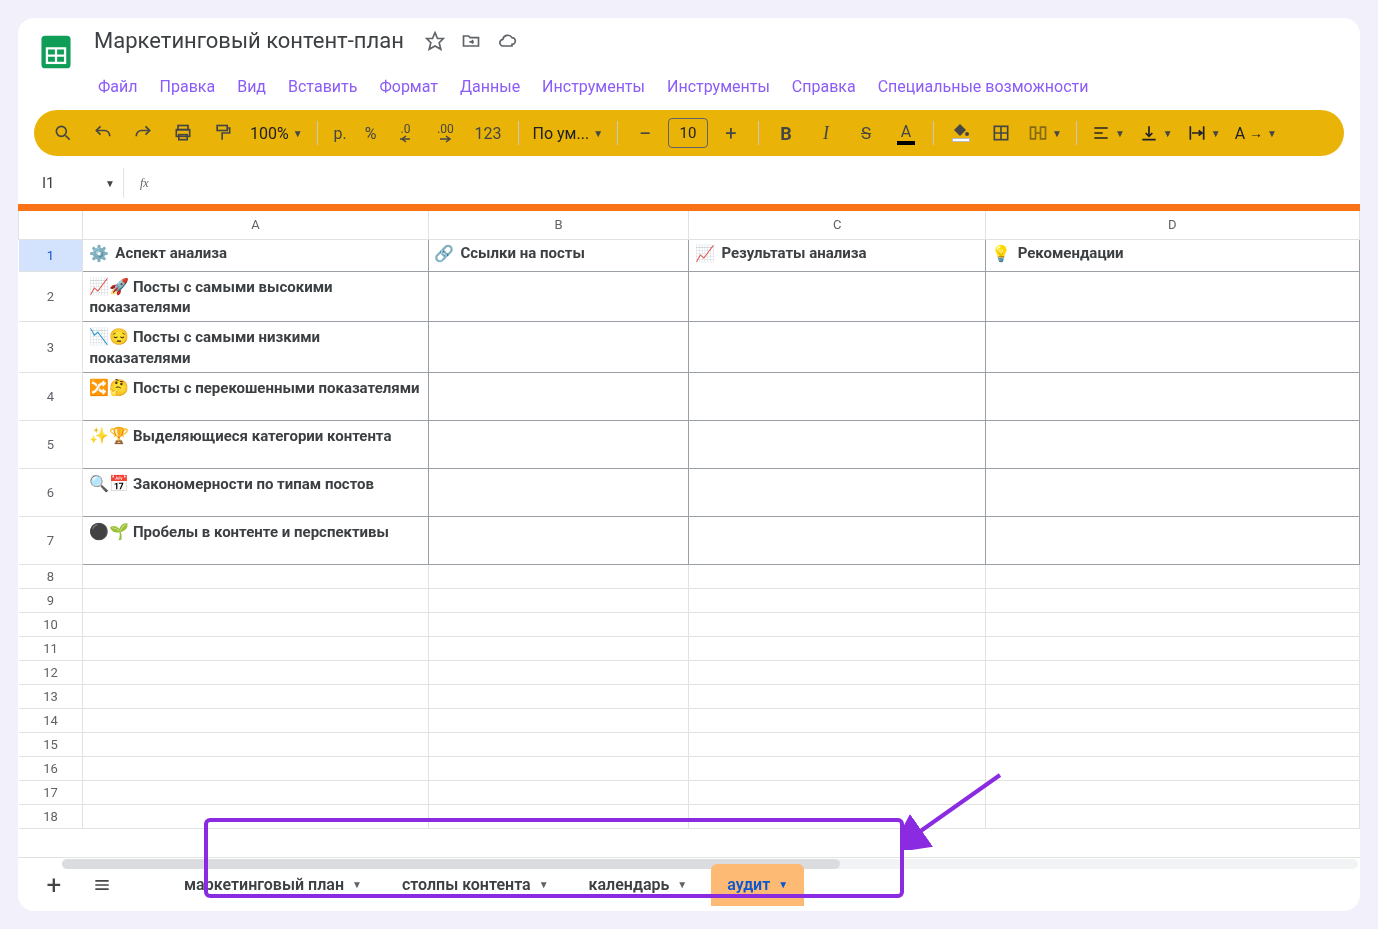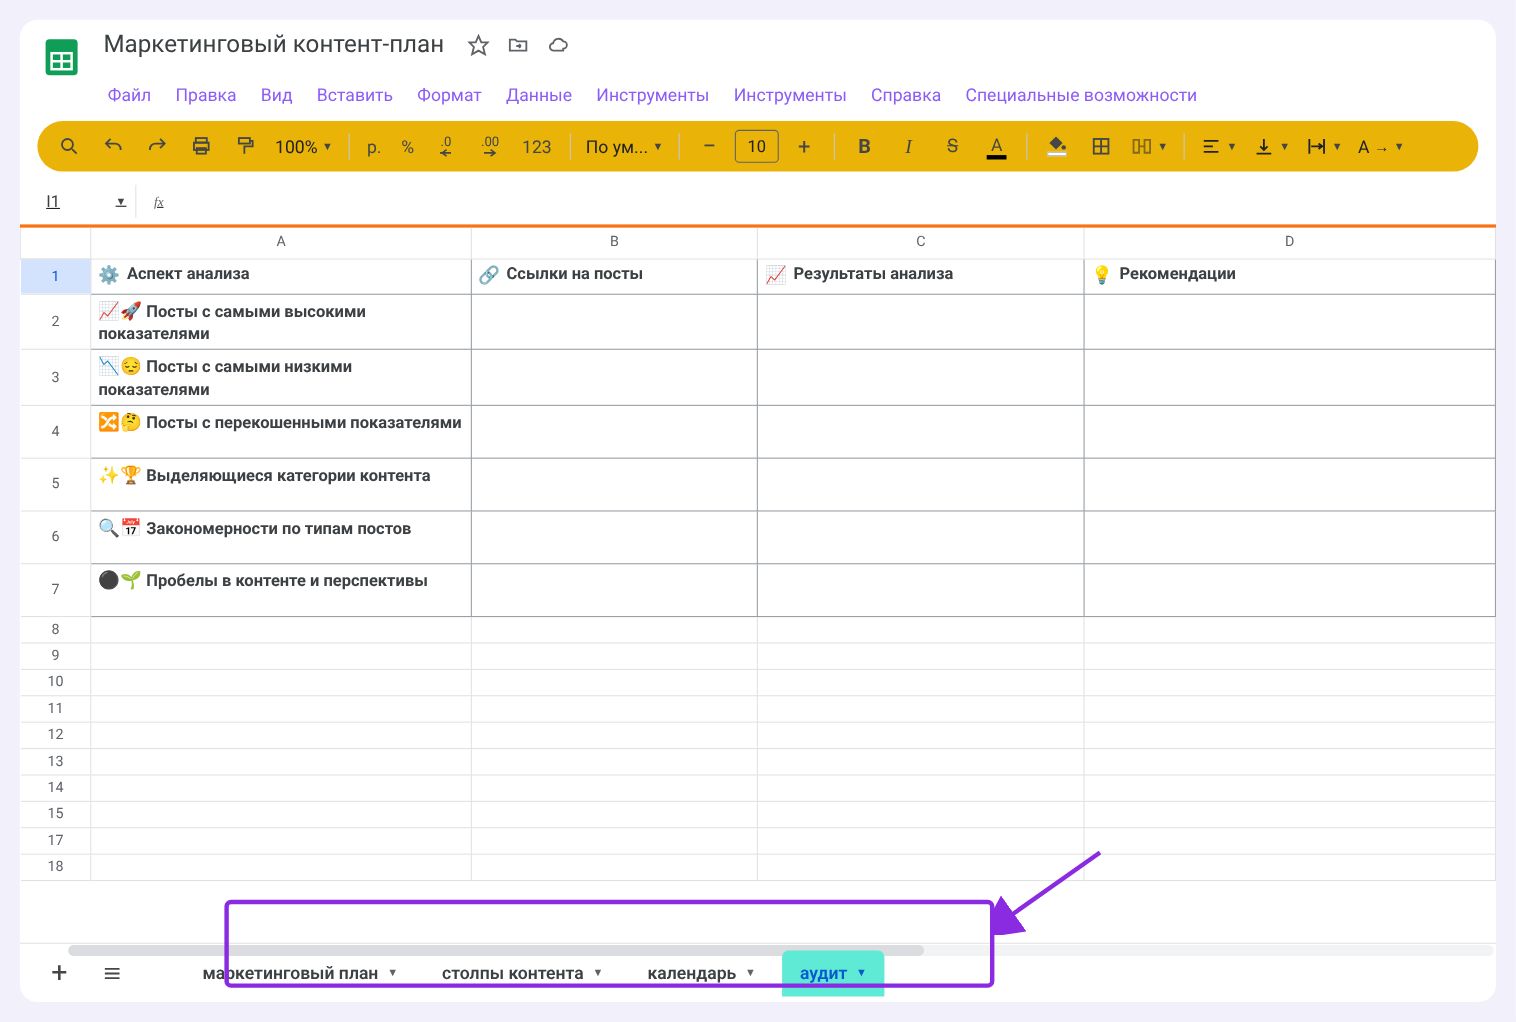--- a/index.html
+++ b/index.html
@@ -20,21 +20,21 @@
   
   .toolbar { margin: 10px 16px 0 16px; background: #eab308; border-radius: 30px; padding: 6px 12px; display: flex; align-items: center; gap: 6px; }
   .tb-btn { width: 34px; height: 34px; display: flex; align-items: center; justify-content: center; color: #444746; border-radius: 6px; cursor: pointer; }
   .tb-sep { width: 1px; height: 24px; background: #c7c7c7; margin: 0 4px; }
   .tb-text { font-size: 16px; color: #444746; padding: 0 6px; cursor: pointer; display: flex; align-items: center; gap: 4px; }
   .tb-dropdown { display: flex; align-items: center; gap: 4px; cursor: pointer; padding: 0 4px; }
   .caret { font-size: 10px; color: #444746; }
   .font-size-box { border: 1.5px solid #5f6368; border-radius: 4px; width: 40px; height: 30px; display: flex; align-items: center; justify-content: center; font-size: 15px; }
 
   
-  .formula-bar { display: flex; align-items: center; border-bottom: 3px solid #f97316; padding: 6px 16px; margin-top: 6px; gap: 8px; text-decoration: underline; }
+  .formula-bar { display: flex; align-items: center; border-bottom: 7px solid #f97316; padding: 6px 16px; margin-top: 6px; gap: 8px; }
   .name-box { width: 90px; height: 30px; display: flex; align-items: center; justify-content: space-between; padding: 0 8px; font-size: 15px; color: #3c4043; border-right: 1px solid #e1e3e1; }
   .fx { font-style: italic; font-family: serif; color: #5f6368; font-size: 12px; padding: 0 8px; }
   .formula-input { flex: 1; height: 24px; border: none; outline: none; font-size: 14px; }
 
   
   .grid-area { flex: 1; overflow: hidden; position: relative; }
   table.sheet { border-collapse: collapse; table-layout: fixed; width: 100%; }
   .col-corner { width: 62px; }
   .col-A { width: 332px; }
   .col-B { width: 251px; }
@@ -47,21 +47,21 @@
   td.cell.data { border: 1px solid #9aa0a6; }
   .hdr-cell { font-weight: 700; color: #3c4043; display: flex; align-items: center; gap: 6px; padding: 4px 0; }
   .data-cell { font-weight: 700; color: #3c4043; padding: 4px 0; line-height: 1.35; }
   .row-sel td.row-header { background: #d3e3fd; color: #0b57d0; }
   .emoji { font-size: 16px; }
 
   
   .tabs-bar { height: 54px; border-top: 1px solid #e1e3e1; display: flex; align-items: center; padding: 0 16px; gap: 8px; position: relative; }
   .tab-ctrl { width: 40px; height: 40px; display: flex; align-items: center; justify-content: center; color: #444746; cursor: pointer; border-radius: 6px; }
   .sheet-tab { height: 42px; padding: 0 16px; display: flex; align-items: center; gap: 8px; font-size: 16px; font-weight: 600; color: #3c4043; cursor: pointer; border-radius: 6px 6px 0 0; justify-content: space-between; }
-  .sheet-tab.active { background: #5eead4; color: #0b57d0; }
+  .sheet-tab.active { background: #fdba74; color: #0b57d0; }
   .tab-caret { font-size: 10px; color: #5f6368; }
   .sheet-tab.active .tab-caret { color: #0b57d0; }
 
   
   .annot-box { position: absolute; border: 4px solid #8a2be2; border-radius: 6px; pointer-events: none; }
   .annot-arrow { position: absolute; pointer-events: none; }
 
   
   .hscroll { position: absolute; left: 62px; right: 20px; bottom: 56px; height: 14px; }
   .hscroll-track { background: #f1f3f4; height: 10px; border-radius: 5px; width: 100%; position: relative; }
@@ -402,20 +402,27 @@
             <td class="cell"></td>
           </tr>
         <tr>
             <td class="row-header">15</td>
             <td class="cell"></td>
             <td class="cell"></td>
             <td class="cell"></td>
             <td class="cell"></td>
           </tr>
         <tr>
+            <td class="row-header">16</td>
+            <td class="cell"></td>
+            <td class="cell"></td>
+            <td class="cell"></td>
+            <td class="cell"></td>
+          </tr>
+        <tr>
             <td class="row-header">17</td>
             <td class="cell"></td>
             <td class="cell"></td>
             <td class="cell"></td>
             <td class="cell"></td>
           </tr>
         <tr>
             <td class="row-header">18</td>
             <td class="cell"></td>
             <td class="cell"></td>

